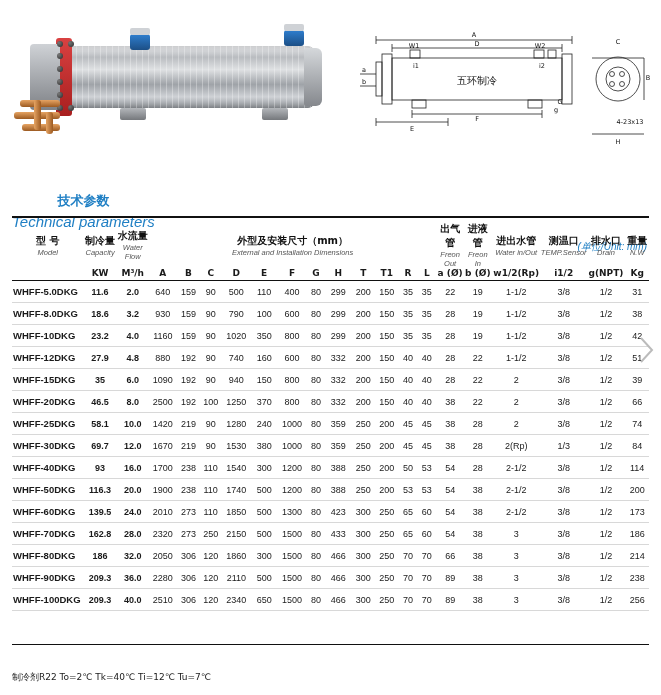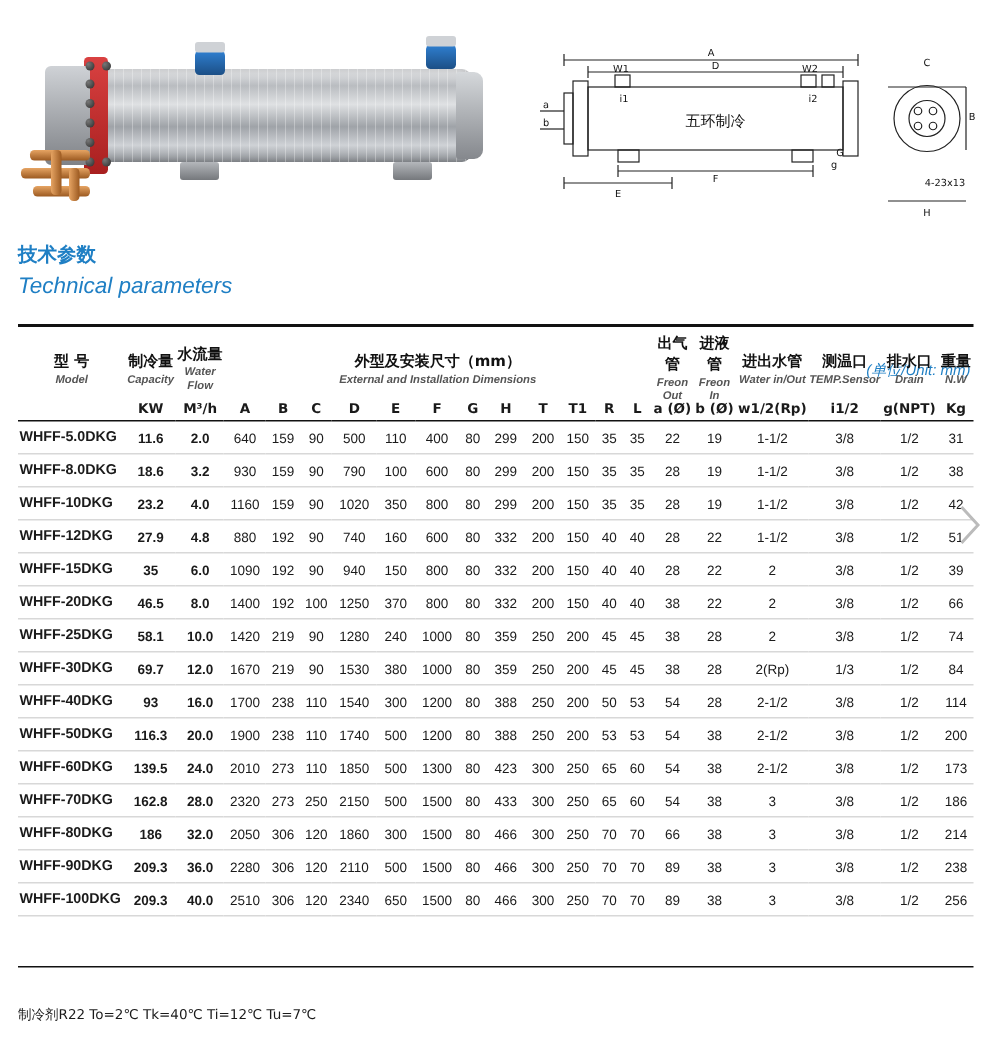--- a/index.html
+++ b/index.html
@@ -50,40 +50,40 @@
   .foot{position:absolute;height:12px;width:26px;background:linear-gradient(180deg,#b4b7bb,#75787c);border-radius:2px;}
   .endcap{position:absolute;right:-2px;top:40px;width:18px;height:58px;
     background:linear-gradient(180deg,#d5d8db,#85888d);border-radius:2px 6px 6px 2px;}
 
   
   .draw{position:absolute;left:352px;top:22px;width:300px;height:132px;}
   .draw svg{display:block;}
   .draw .cn{font-family:"DejaVu Sans", sans-serif;}
 
   
-  .tech{position:absolute;left:12px;top:161px;}
+  .tech{position:absolute;left:12px;top:192px;text-align:center;}
   .tech .cn{font-size:13px;color:#1f7fc4;font-weight:bold;font-family:"DejaVu Sans",sans-serif;}
   .tech .en{font-size:15px;color:#1f7fc4;font-style:italic;margin-top:3px;}
   .unit{position:absolute;right:14px;top:196px;font-size:10px;color:#1f7fc4;font-style:italic;margin-top:44px;}
 
   .rule{position:absolute;left:12px;right:12px;top:216px;height:2px;background:#111;}
 
   
   table.spec{
     position:absolute;left:12px;top:222px;width:637px;
     border-collapse:collapse;
     font-size:9px;
   }
   table.spec th, table.spec td{padding:0;}
   .grp{
     font-size:10px;color:#111;text-align:center;font-weight:bold;
     font-family:"DejaVu Sans",sans-serif;
     padding-bottom:1px;
   }
-  .grp .sub{display:block;font-size:7.5px;font-style:italic;font-weight:bold;color:#555;
+  .grp .sub{display:block;font-size:7.5px;font-style:italic;font-weight:normal;color:#555;
     font-family:"Liberation Sans",sans-serif;}
   .hdr-cn{font-size:9px;font-weight:bold;text-align:center;font-family:"DejaVu Sans",sans-serif;}
   thead tr.line td{border-bottom:1px solid #111;height:2px;}
   tbody tr{height:22px;}
   tbody td{
     text-align:center;
     font-size:9px;
     border-bottom:1px solid #d8d8d8;
     white-space:nowrap;
   }
@@ -400,21 +400,21 @@
           <td>22</td>
           <td>2</td>
           <td>3/8</td>
           <td>1/2</td>
           <td>39</td>
         </tr>
         <tr>
           <td class="model">WHFF-20DKG</td>
           <td class="cap">46.5</td>
           <td class="cap">8.0</td>
-          <td>1400</td>
+          <td>2500</td>
           <td>192</td>
           <td>100</td>
           <td>1250</td>
           <td>370</td>
           <td>800</td>
           <td>80</td>
           <td>332</td>
           <td>200</td>
           <td>150</td>
           <td>40</td>

